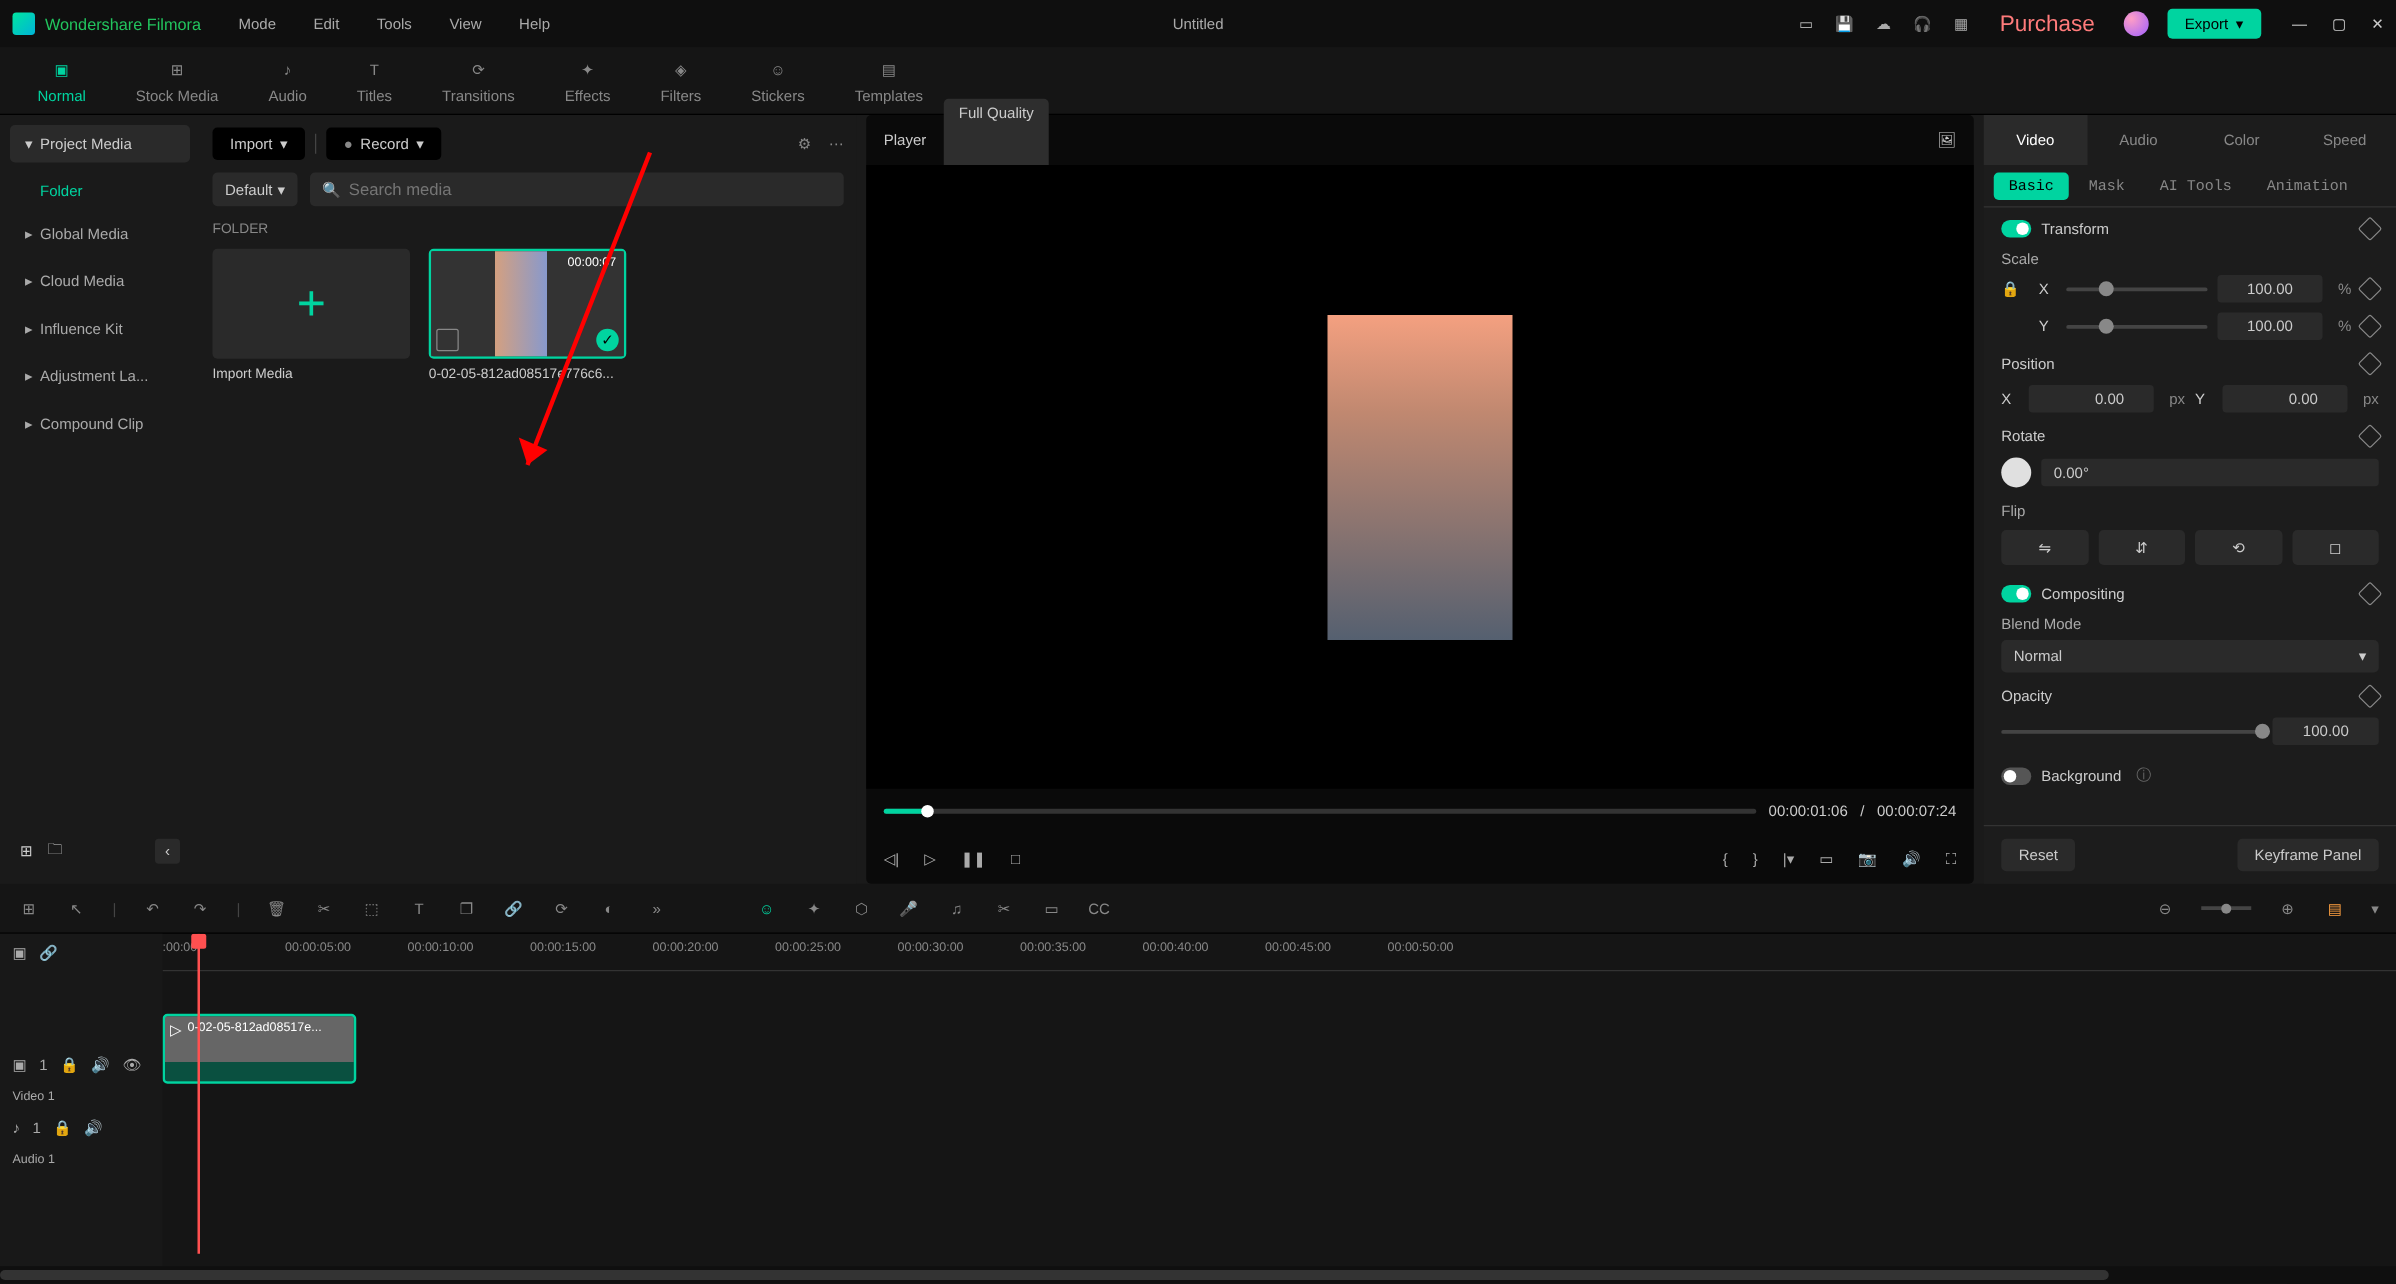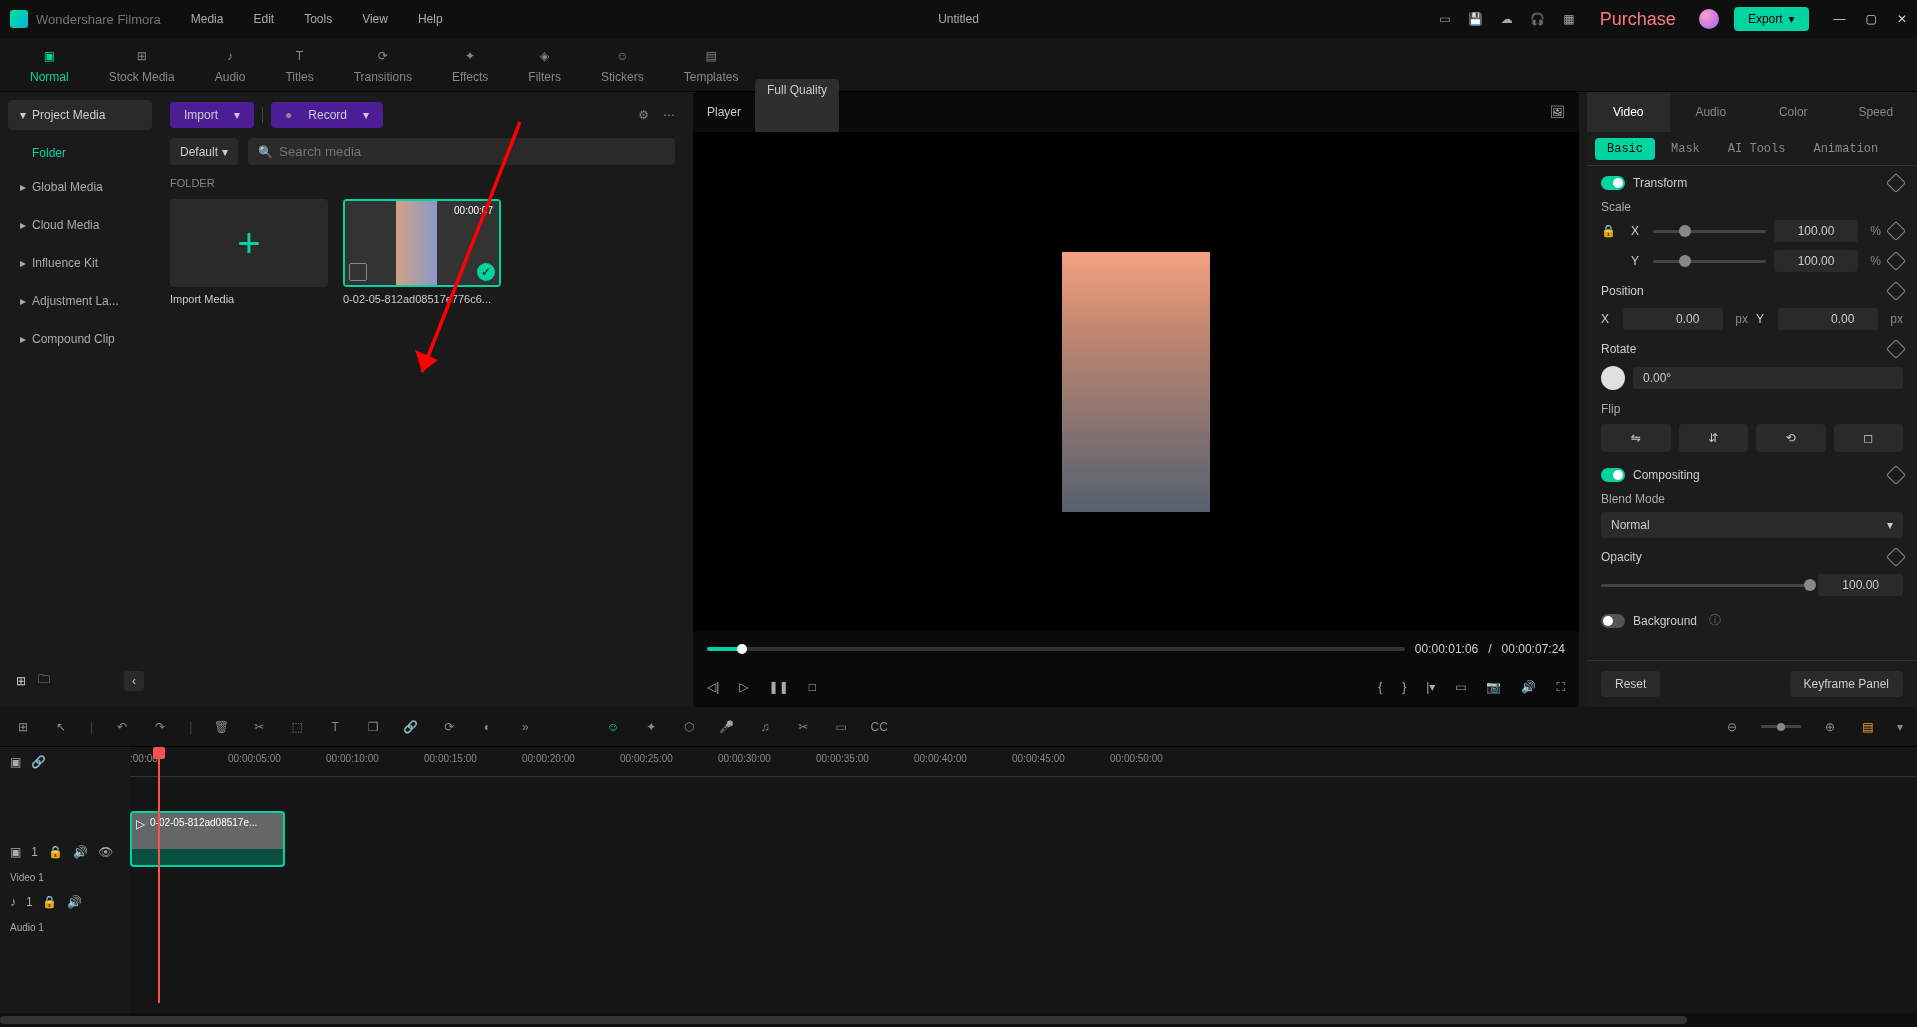--- a/index.html
+++ b/index.html
@@ -1,19 +1,19 @@
 <!DOCTYPE html>
 <html><head>
 <meta charset="utf-8">
 <style>
 * { margin: 0; padding: 0; box-sizing: border-box; font-family: -apple-system, BlinkMacSystemFont, "Segoe UI", sans-serif; }
 body { background: #1a1a1a; color: #ccc; font-size: 12px; overflow: hidden; height: 100vh; width: 100vw; }
 .titlebar { height: 38px; background: #0f0f0f; display: flex; align-items: center; padding: 0 10px; }
 .titlebar .logo { width: 18px; height: 18px; background: linear-gradient(135deg,#00e5a0,#00b4d8); border-radius: 3px; margin-right: 8px; }
-.titlebar .app { font-size: 13px; color: #737373; }
+.titlebar .app { font-size: 13px; color: #22c55e; }
 .titlebar .menus { display: flex; margin-left: 30px; gap: 30px; }
 .titlebar .menus span { color: #aaa; cursor: pointer; }
 .titlebar .title { position: absolute; left: 50%; transform: translateX(-50%); color: #aaa; }
 .titlebar .right { margin-left: auto; display: flex; align-items: center; gap: 15px; }
 .titlebar .icon { width: 16px; height: 16px; color: #aaa; display:flex; align-items:center; justify-content:center; }
 .titlebar .purchase { color: #ff7b7b; font-size: 18px; padding: 4px 8px; }
 .titlebar .avatar { width: 20px; height: 20px; border-radius: 50%; background: radial-gradient(circle at 30% 30%, #ff9ec5, #a05fff); }
 .titlebar .export { background: #00d4a0; color: #000; padding: 5px 14px; border-radius: 4px; font-size: 12px; display:flex; align-items:center; gap:6px;}
 .titlebar .win { display: flex; gap: 20px; margin-left: 10px; }
 
@@ -25,21 +25,21 @@
 .main { display: flex; height: calc(100vh - 38px - 54px - 320px); }
 .sidebar { width: 160px; background: #1a1a1a; padding: 8px; display:flex; flex-direction:column; }
 .sidebar .proj { background: #2a2a2a; padding: 8px 12px; border-radius: 4px; display:flex; align-items:center; gap:6px; margin-bottom:6px;}
 .sidebar .folder { color: #00d4a0; padding: 10px 24px; }
 .sidebar .side-item { padding: 10px 12px; color: #aaa; display:flex; align-items:center; gap:6px; border-radius:4px; margin-bottom:4px;}
 .sidebar .bottom { margin-top:auto; display:flex; align-items:center; gap:12px; padding:8px;}
 .sidebar .collapse { margin-left:auto; width:20px; height:20px; background:#2a2a2a; border-radius:3px; display:flex;align-items:center;justify-content:center;}
 
 .media-panel { flex: 0 0 525px; background: #1a1a1a; padding: 10px; }
 .media-top { display:flex; gap:8px; align-items:center; margin-bottom:10px;}
-.media-top .btn { background:#4c1d95; padding:6px 14px; border-radius:4px; display:flex; align-items:center; gap:16px;}
+.media-top .btn { background:#000000; padding:6px 14px; border-radius:4px; display:flex; align-items:center; gap:6px;}
 .media-top .icons { margin-left:auto; display:flex; gap:14px; color:#888;}
 .media-row2 { display:flex; gap:10px; margin-bottom:12px;}
 .media-row2 .sort { background:#2a2a2a; padding:6px 10px; border-radius:4px; display:flex;align-items:center;gap:4px;}
 .media-row2 .search { flex:1; background:#2a2a2a; padding:6px 10px; border-radius:4px; display:flex;align-items:center;gap:6px; color:#666;}
 .media-row2 input { background:transparent; border:none; color:#ccc; outline:none; flex:1;}
 .fold-head { color:#888; font-size:11px; margin-bottom:10px;}
 .thumbs { display:flex; gap:15px; }
 .thumb { width:158px; }
 .thumb .box { height:88px; background:#2a2a2a; border-radius:4px; display:flex; align-items:center; justify-content:center; position:relative;}
 .thumb.sel .box { border:2px solid #00d4a0; }
@@ -119,21 +119,21 @@
 
 svg { display:block; }
 </style>
 </head>
 <body>
 
 <div class="titlebar">
   <div class="logo"></div>
   <div class="app">Wondershare Filmora</div>
   <div class="menus">
-    <span>Media</span>
+    <span>Mode</span>
     <span>Edit</span>
     <span>Tools</span>
     <span>View</span>
     <span>Help</span>
   </div>
   <div class="title">Untitled</div>
   <div class="right">
     <div class="icon">▭</div>
     <div class="icon">💾</div>
     <div class="icon">☁</div>

